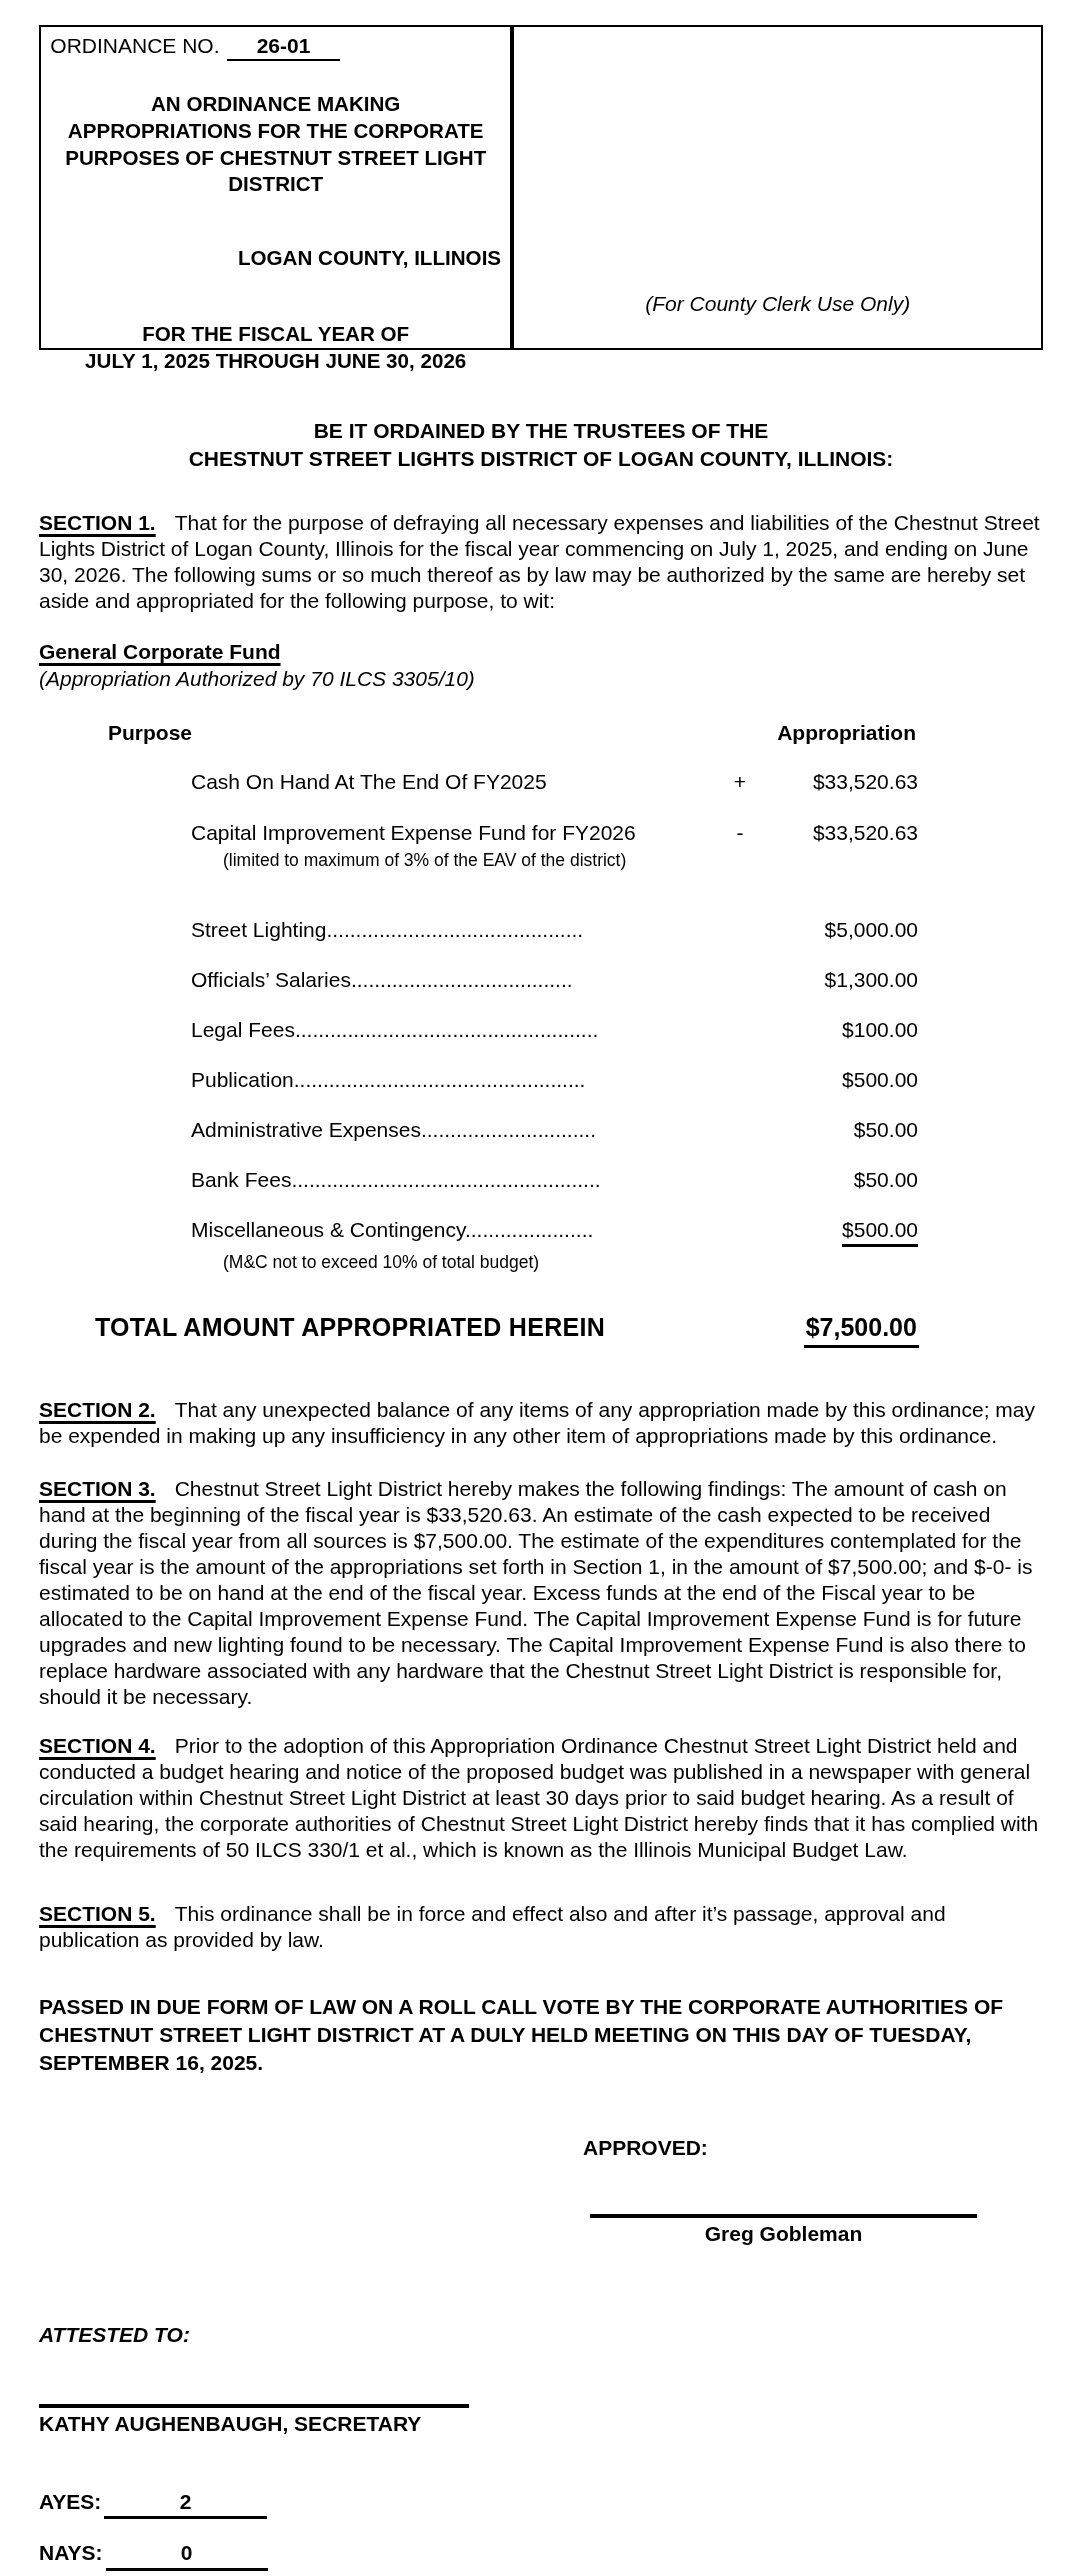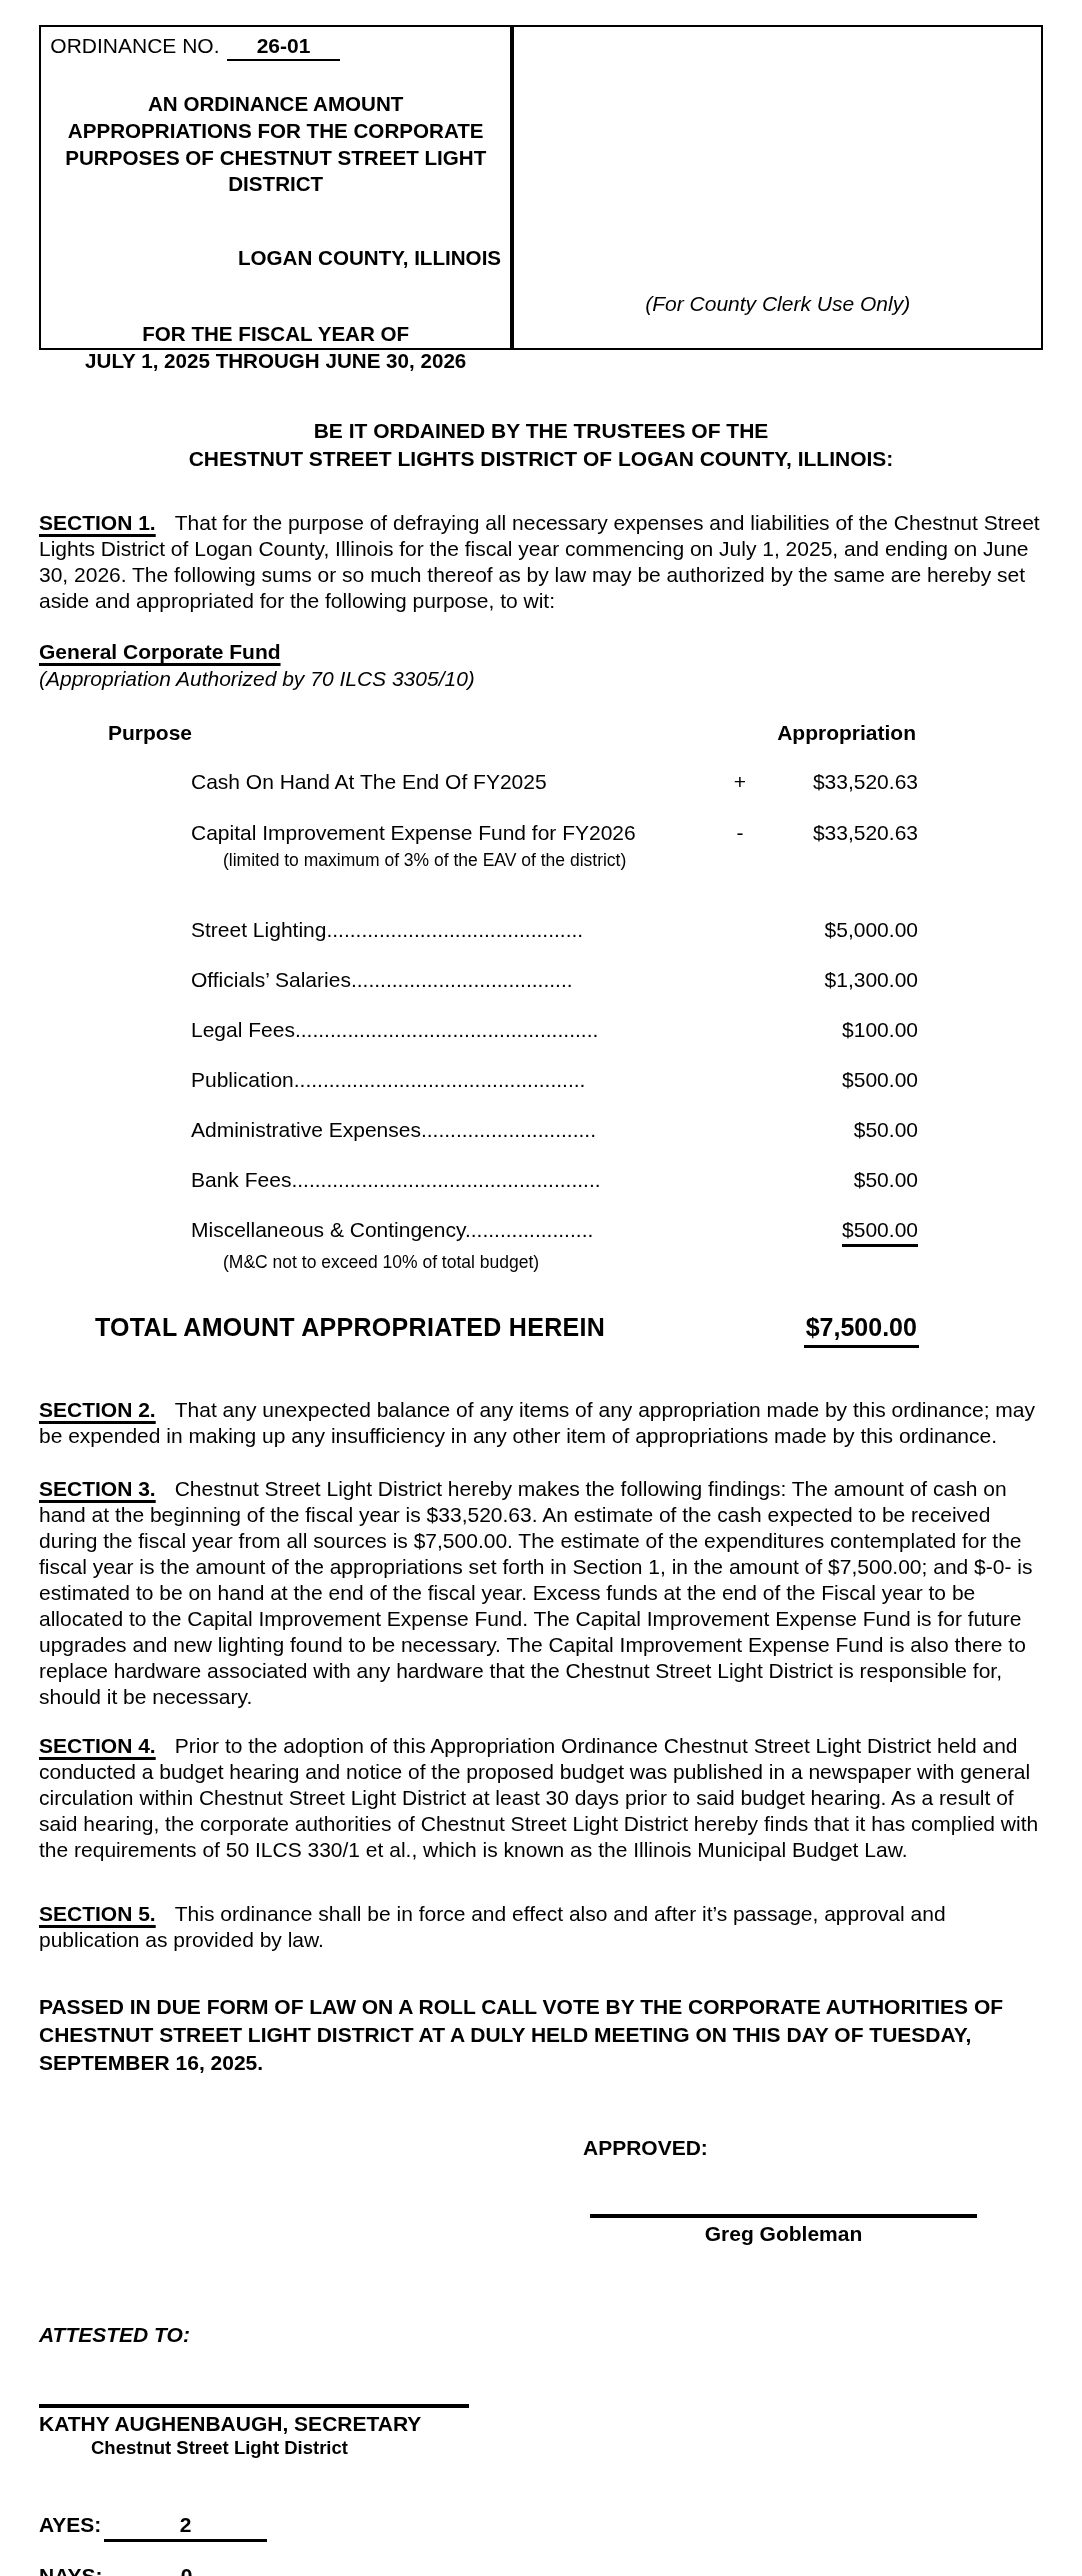--- a/index.html
+++ b/index.html
@@ -92,21 +92,21 @@
 <body>
 
 <div class="page">
 
   <div class="header-row">
     <div class="box left-box">
       <div class="ord-line">
         <span>ORDINANCE NO.</span><span class="ord-no-wrap">26-01</span>
       </div>
       <div class="box-title bt-group1">
-        <div>AN ORDINANCE AMOUNT</div>
+        <div>AN ORDINANCE MAKING</div>
         <div>APPROPRIATIONS FOR THE CORPORATE</div>
         <div>PURPOSES OF CHESTNUT STREET LIGHT</div>
         <div>DISTRICT</div>
       </div>
       <div class="box-title bt-county">LOGAN COUNTY, ILLINOIS</div>
       <div class="box-title bt-fiscal">
         <div>FOR THE FISCAL YEAR OF</div>
         <div>JULY 1, 2025 THROUGH JUNE 30, 2026</div>
       </div>
     </div>
@@ -211,21 +211,20 @@
 
   <div class="passed">PASSED IN DUE FORM OF LAW ON A ROLL CALL VOTE BY THE CORPORATE AUTHORITIES OF CHESTNUT STREET LIGHT DISTRICT AT A DULY HELD MEETING ON THIS DAY OF TUESDAY, SEPTEMBER 16, 2025.</div>
 
   <div class="approved">APPROVED:</div>
   <div class="sig-line1"></div>
   <div class="sig-name1">Greg Gobleman</div>
 
   <div class="attested">ATTESTED TO:</div>
   <div class="sig-line2"></div>
   <div class="sig-name2">KATHY AUGHENBAUGH, SECRETARY</div>
-  <div class="sig-org2">Chestnut Street Light District</div>
 
   <div class="vote-line first">
     <span>AYES:</span>
     <span class="vote-blank">2</span>
   </div>
   <div class="vote-line">
     <span>NAYS:</span>
     <span class="vote-blank">0</span>
   </div>
 

